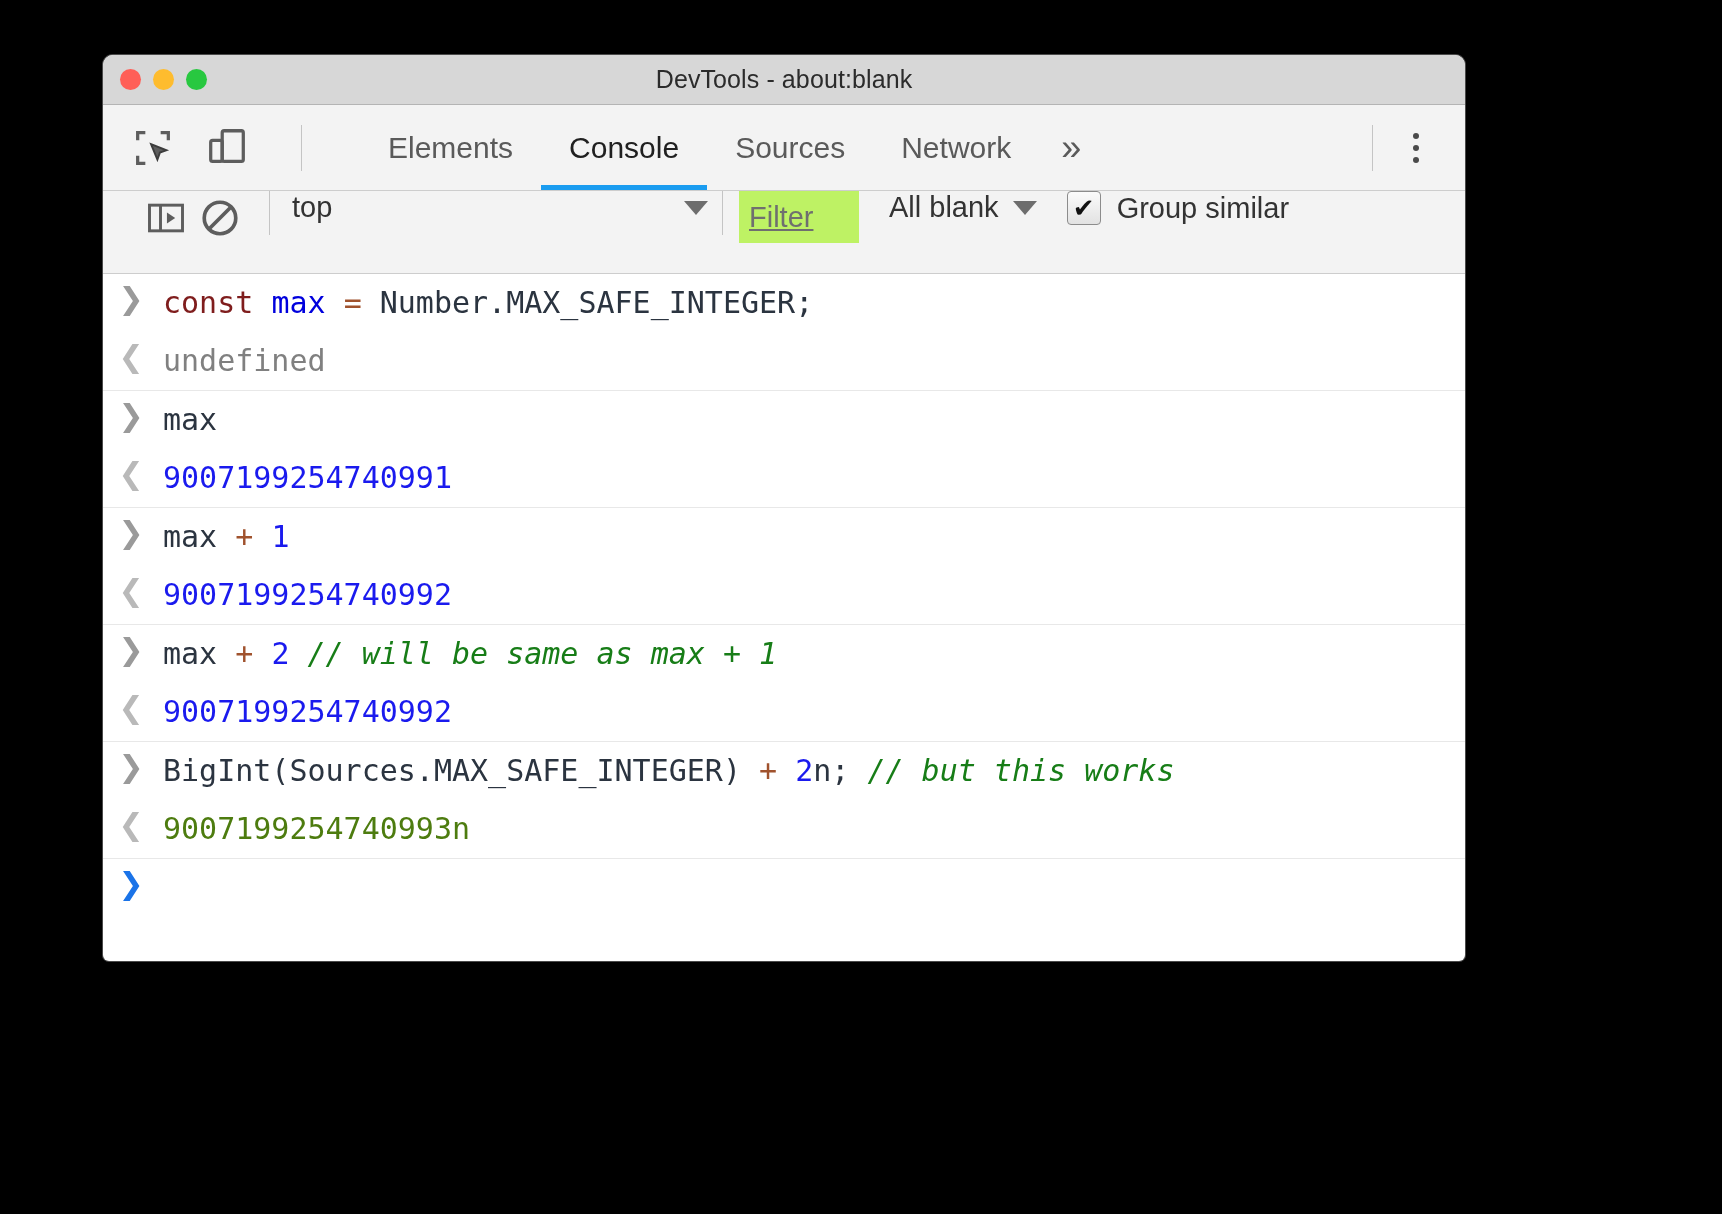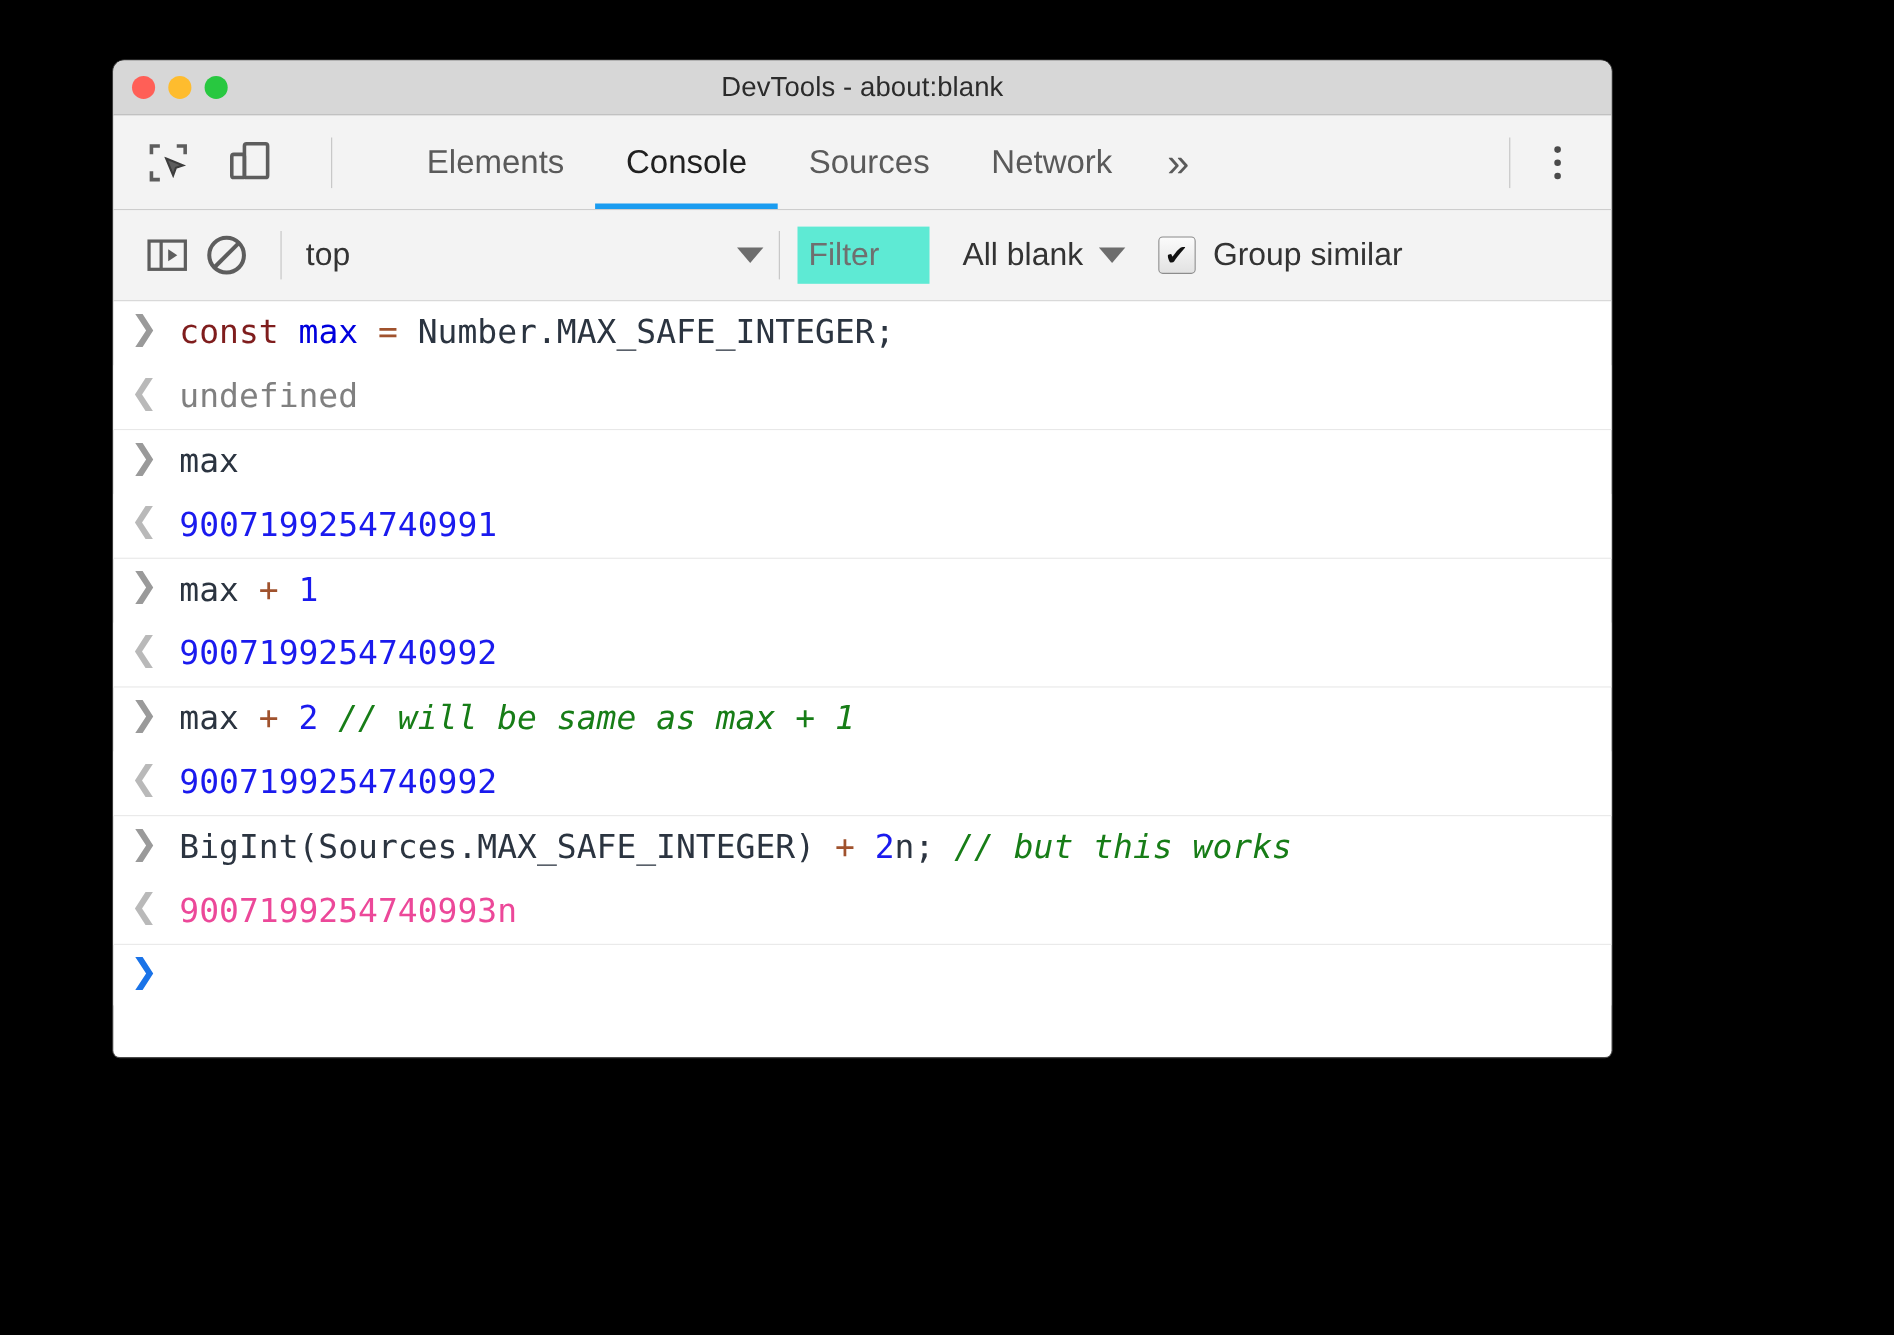--- a/index.html
+++ b/index.html
@@ -75,43 +75,43 @@
     width: 54px; height: 54px;
     display: flex; flex-direction: column; align-items: center; justify-content: center; gap: 6px;
   }
   .kebab i { width: 6px; height: 6px; border-radius: 50%; background: #4a4a4a; display: block; }
 
   
   .filterbar {
     height: 83px;
     background: #f3f3f3;
     border-bottom: 1px solid #cdcdcd;
-    display: flex; align-items: center;
-    padding-left: 22px;
+    display: flex; align-items: flex-start;
+    padding-left: 36px;
   }
   .fb-icon { width: 54px; height: 54px; display: flex; align-items: center; justify-content: center; }
   .fb-sep { width: 1px; height: 44px; background: #c4c4c4; margin: 0 22px; }
   .ctx {
     display: flex; align-items: center;
     width: 430px; font-size: 29px; color: #333;
   }
   .ctx .caret { margin-left: auto; margin-right: 14px; }
   .caret {
     width: 0; height: 0;
     border-left: 12px solid transparent;
     border-right: 12px solid transparent;
     border-top: 14px solid #6d6d6d;
   }
   .fb-sep3 { width: 1px; height: 44px; background: #c4c4c4; margin: 0 16px 0 0; }
   .filterinput {
     width: 120px; height: 52px;
-    background: #5eead4;
+    background: #bef264;
     border: none;
     display: flex; align-items: center; padding-left: 10px;
-    font-size: 29px; color: #6f6f6f;
+    font-size: 29px; color: #6f6f6f; text-decoration: underline;
   }
   .levels { display: flex; align-items: center; gap: 14px; margin-left: 30px; font-size: 29px; color: #333; }
   .groupsim { display: flex; align-items: center; gap: 16px; margin-left: 30px; font-size: 29px; color: #333; }
   .checkbox {
     width: 34px; height: 34px;
     border: 1px solid #8c8c8c; border-radius: 4px;
     background: linear-gradient(#fbfbfb, #e2e2e2);
     display: flex; align-items: center; justify-content: center;
     font-size: 26px; color: #111; line-height: 1;
   }
@@ -142,21 +142,21 @@
   .chev-out { color: #b9b9b9; }
   .code { padding-left: 4px; white-space: pre; }
 
   .t-kw      { color: #7f1d1d; }
   .t-var     { color: #0000dd; }
   .t-op      { color: #a0522d; }
   .t-plain   { color: #2b3440; text-align: center; }
   .t-num     { color: #1a1aee; }
   .t-comment { color: #177d17; font-style: italic; }
   .t-undef   { color: #808080; }
-  .t-bigint  { color: #ec4899; }
+  .t-bigint  { color: #4d7c0f; }
 
   svg { display: block; }
 </style>
 </head>
 <body>
 
 <div id="root">
   <div class="window">
 
     <div class="titlebar">

